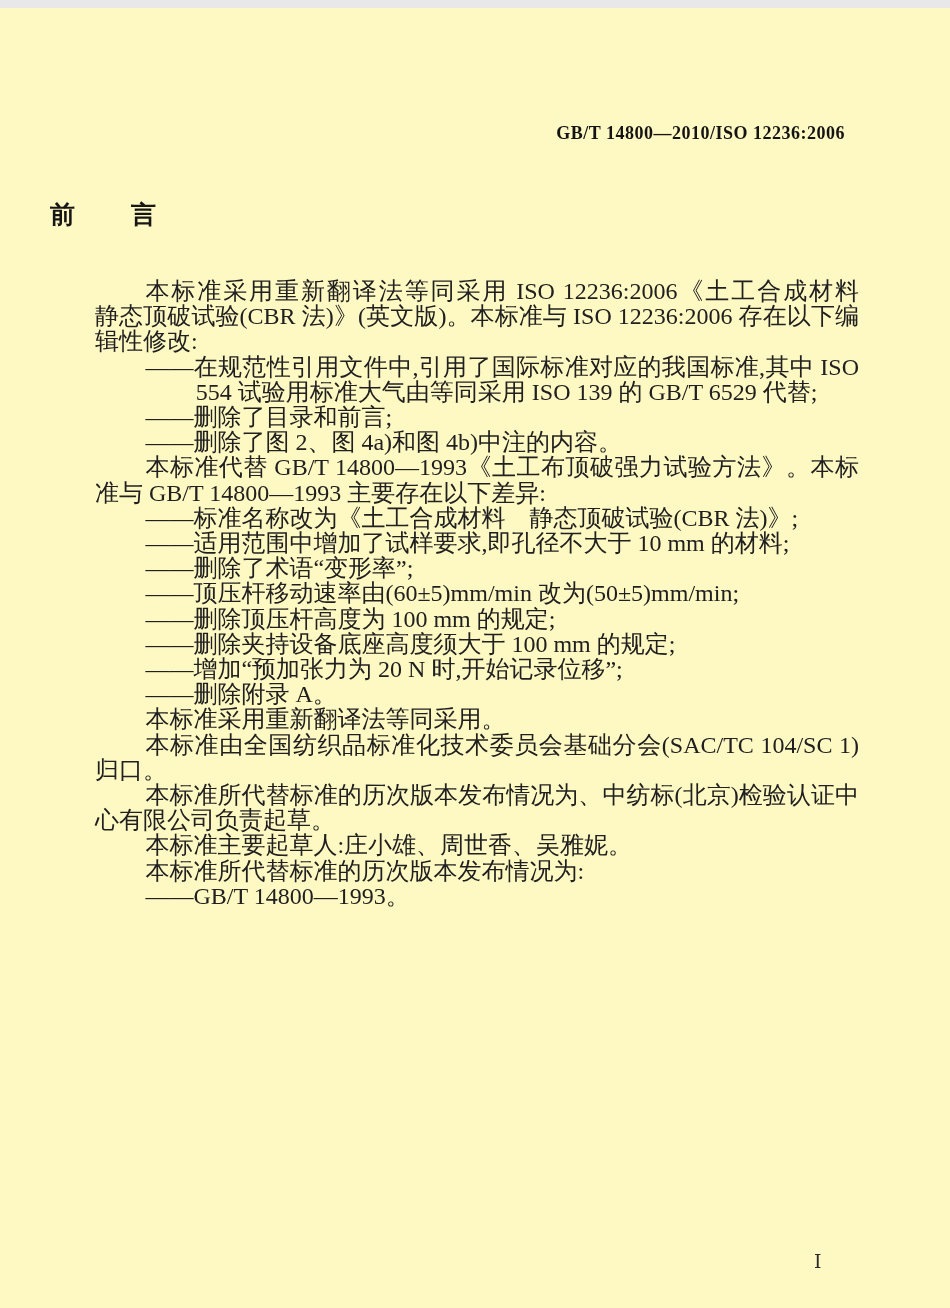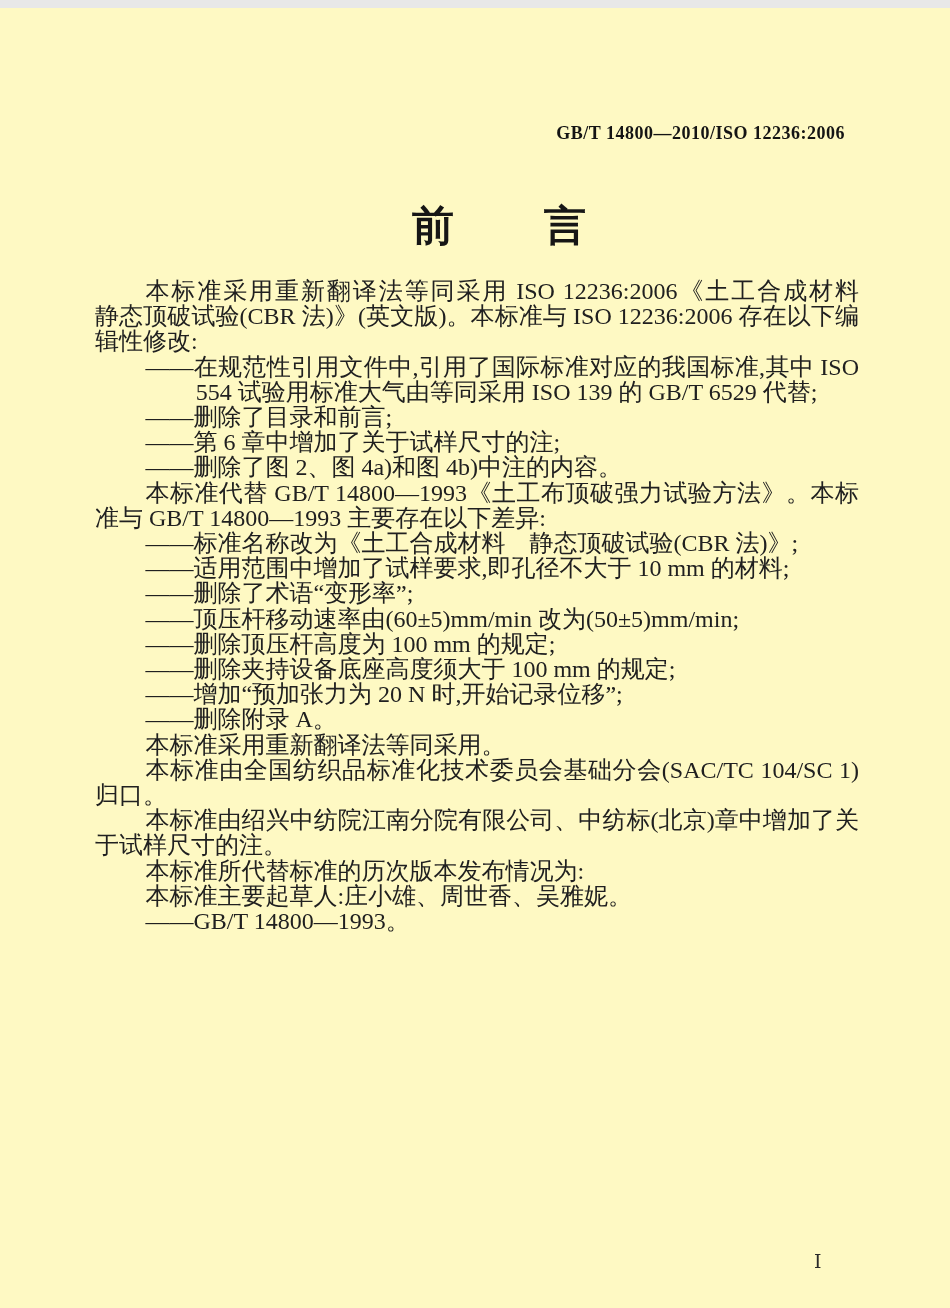--- a/index.html
+++ b/index.html
@@ -27,22 +27,21 @@
     font-weight: bold;
     letter-spacing: 0.5px;
     color: #141414;
     white-space: nowrap;
   }
   .doc-title {
     position: absolute;
     top: 190px;
     left: 50px;
     width: 900px;
-    text-align: center;
-    font-size: 42px;
+    font-size: 25px;
     font-weight: bold;
     color: #161616;
     letter-spacing: 2px;
   }
   .body-block {
     position: absolute;
     top: 271px;
     left: 95px;
     width: 764px;
     font-size: 24px;
@@ -71,33 +70,32 @@
 
 <div class="page">
   <div class="doc-header">GB/T 14800—2010/ISO 12236:2006</div>
 
   <div class="doc-title">前　　言</div>
 
   <div class="body-block" id="foreword-body">
       <div class="para">本标准采用重新翻译法等同采用 ISO 12236:2006《土工合成材料　静态顶破试验(CBR 法)》(英文版)。本标准与 ISO 12236:2006 存在以下编辑性修改:</div>
       <div class="item">——在规范性引用文件中,引用了国际标准对应的我国标准,其中 ISO 554 试验用标准大气由等同采用 ISO 139 的 GB/T 6529 代替;</div>
       <div class="item">——删除了目录和前言;</div>
-      <div class="item">——第 6 章中增加了关于试样尺寸的注;</div>
       <div class="item">——删除了图 2、图 4a)和图 4b)中注的内容。</div>
       <div class="para">本标准代替 GB/T 14800—1993《土工布顶破强力试验方法》。本标准与 GB/T 14800—1993 主要存在以下差异:</div>
       <div class="item">——标准名称改为《土工合成材料　静态顶破试验(CBR 法)》;</div>
       <div class="item">——适用范围中增加了试样要求,即孔径不大于 10 mm 的材料;</div>
       <div class="item">——删除了术语“变形率”;</div>
       <div class="item">——顶压杆移动速率由(60±5)mm/min 改为(50±5)mm/min;</div>
       <div class="item">——删除顶压杆高度为 100 mm 的规定;</div>
       <div class="item">——删除夹持设备底座高度须大于 100 mm 的规定;</div>
       <div class="item">——增加“预加张力为 20 N 时,开始记录位移”;</div>
       <div class="item">——删除附录 A。</div>
       <div class="para">本标准采用重新翻译法等同采用。</div>
       <div class="para">本标准由全国纺织品标准化技术委员会基础分会(SAC/TC 104/SC 1)归口。</div>
-      <div class="para">本标准由绍兴中纺院江南分院有限公司、中纺标(北京)章中增加了关于试样尺寸的注。</div>
+      <div class="para">本标准所代替标准的历次版本发布情况为、中纺标(北京)检验认证中心有限公司负责起草。</div>
+      <div class="para">本标准主要起草人:庄小雄、周世香、吴雅妮。</div>
       <div class="para">本标准所代替标准的历次版本发布情况为:</div>
-      <div class="para">本标准主要起草人:庄小雄、周世香、吴雅妮。</div>
       <div class="item">——GB/T 14800—1993。</div>
     </div>
 
   <div class="page-number">Ⅰ</div>
 </div>
 
 </body></html>

